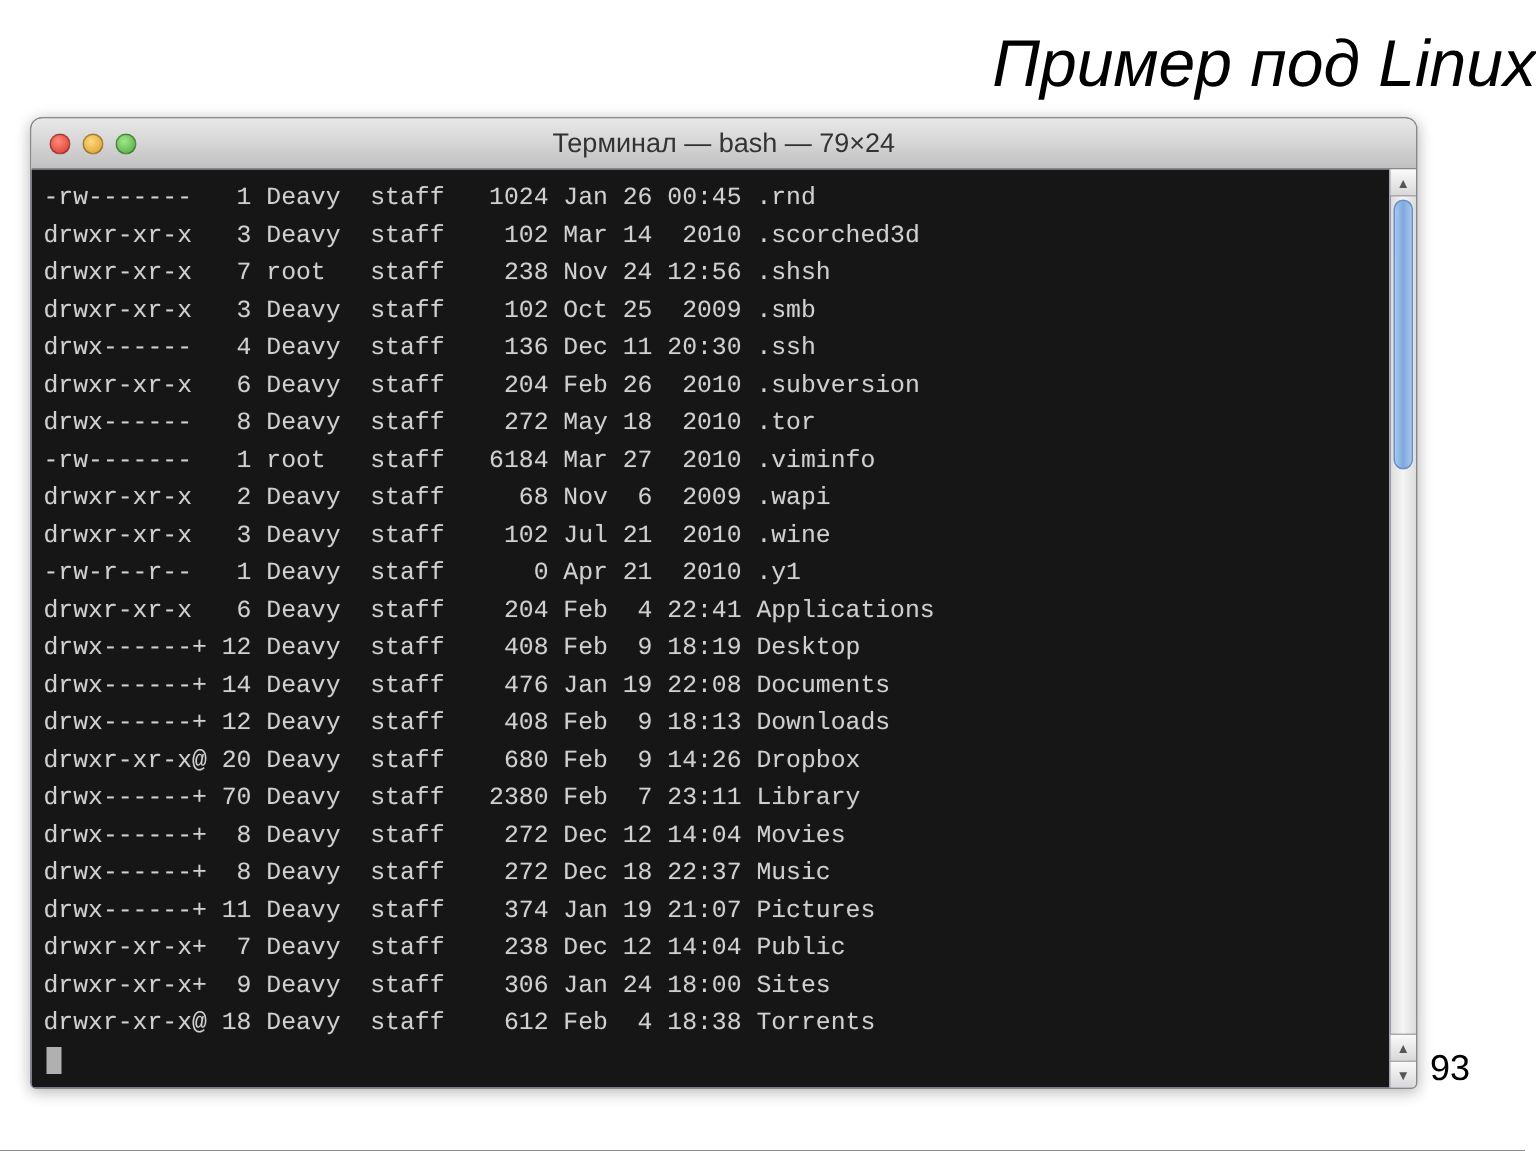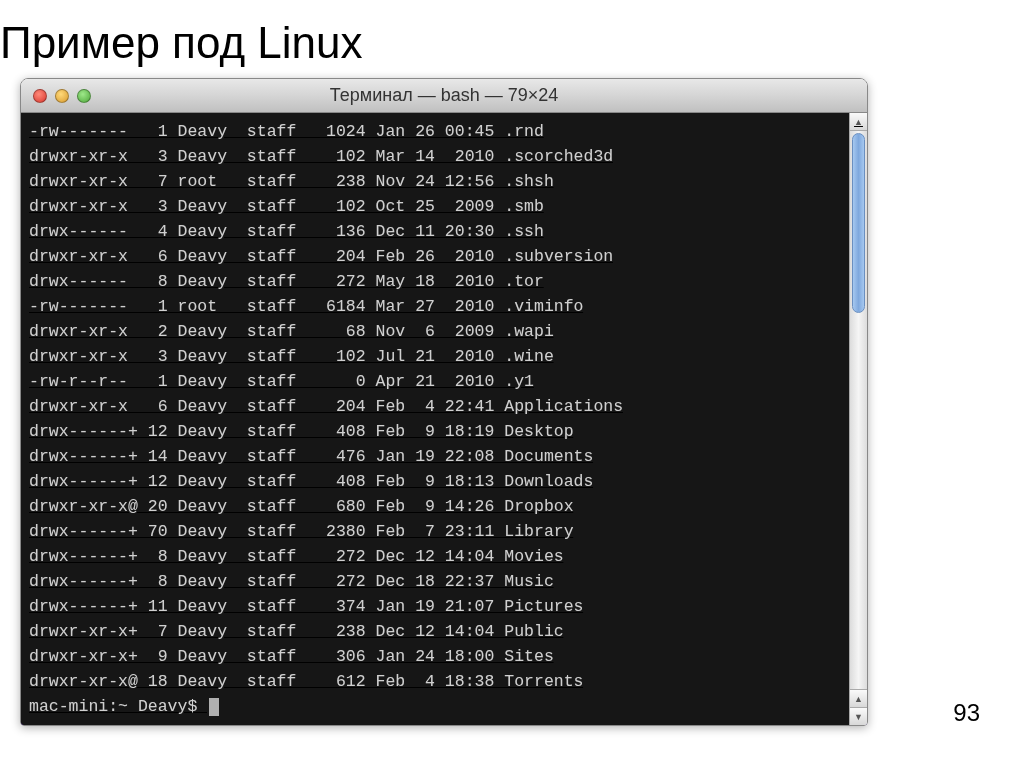--- a/index.html
+++ b/index.html
@@ -8,29 +8,30 @@
       box-sizing: border-box;
     }
     body {
       width: 1024px;
       height: 767px;
       background: #fff;
       font-family: Arial, sans-serif;
       overflow: hidden;
     }
     .slide-title {
-      text-align: left;
+      text-align: right;
       font-size: 44px;
       font-weight: normal;
       padding: 18px 0 10px 0;
       color: #000;
+      font-style: italic;
     }
     .terminal-window {
       margin: 0 20px;
-      width: 848px;
+      width: 925px;
       border: 1px solid #888;
       border-radius: 8px 8px 4px 4px;
       overflow: hidden;
       box-shadow: 0 2px 10px rgba(0,0,0,0.3);
     }
     .titlebar {
       height: 34px;
       background: linear-gradient(to bottom, #e8e8e8 0%, #d5d5d5 50%, #c0c0c0 100%);
       display: flex;
       align-items: center;
@@ -57,21 +58,20 @@
       right: 0;
       text-align: center;
       font-size: 18px;
       color: #333;
       font-family: "Lucida Grande", Arial, sans-serif;
       pointer-events: none;
     }
     .terminal-body-wrap {
       display: flex;
       background: #4c1d95;
-      text-decoration: underline;
     }
     .terminal-body {
       background: #161616;
       color: #d0d0d0;
       font-family: "Monaco", "Menlo", "Courier New", monospace;
       font-size: 16.5px;
       line-height: 25px;
       padding: 6px 8px 6px 8px;
       white-space: pre;
       flex: 1;
@@ -166,21 +166,21 @@
 drwx------+ 14 Deavy  staff    476 Jan 19 22:08 Documents
 drwx------+ 12 Deavy  staff    408 Feb  9 18:13 Downloads
 drwxr-xr-x@ 20 Deavy  staff    680 Feb  9 14:26 Dropbox
 drwx------+ 70 Deavy  staff   2380 Feb  7 23:11 Library
 drwx------+  8 Deavy  staff    272 Dec 12 14:04 Movies
 drwx------+  8 Deavy  staff    272 Dec 18 22:37 Music
 drwx------+ 11 Deavy  staff    374 Jan 19 21:07 Pictures
 drwxr-xr-x+  7 Deavy  staff    238 Dec 12 14:04 Public
 drwxr-xr-x+  9 Deavy  staff    306 Jan 24 18:00 Sites
 drwxr-xr-x@ 18 Deavy  staff    612 Feb  4 18:38 Torrents
-<span>mac-mini:~ Deavy$ </span><span class="cursor"></span></div>
+<span class="cursor"></span></div>
     <div class="scrollbar">
       <div class="scrollbar-arrow">▲</div>
       <div class="scrollbar-thumb"></div>
       <div class="scrollbar-arrow bottom">▲</div>
       <div class="scrollbar-arrow bottom2">▼</div>
     </div>
   </div>
 </div>
 
 <div class="page-number">93</div>

